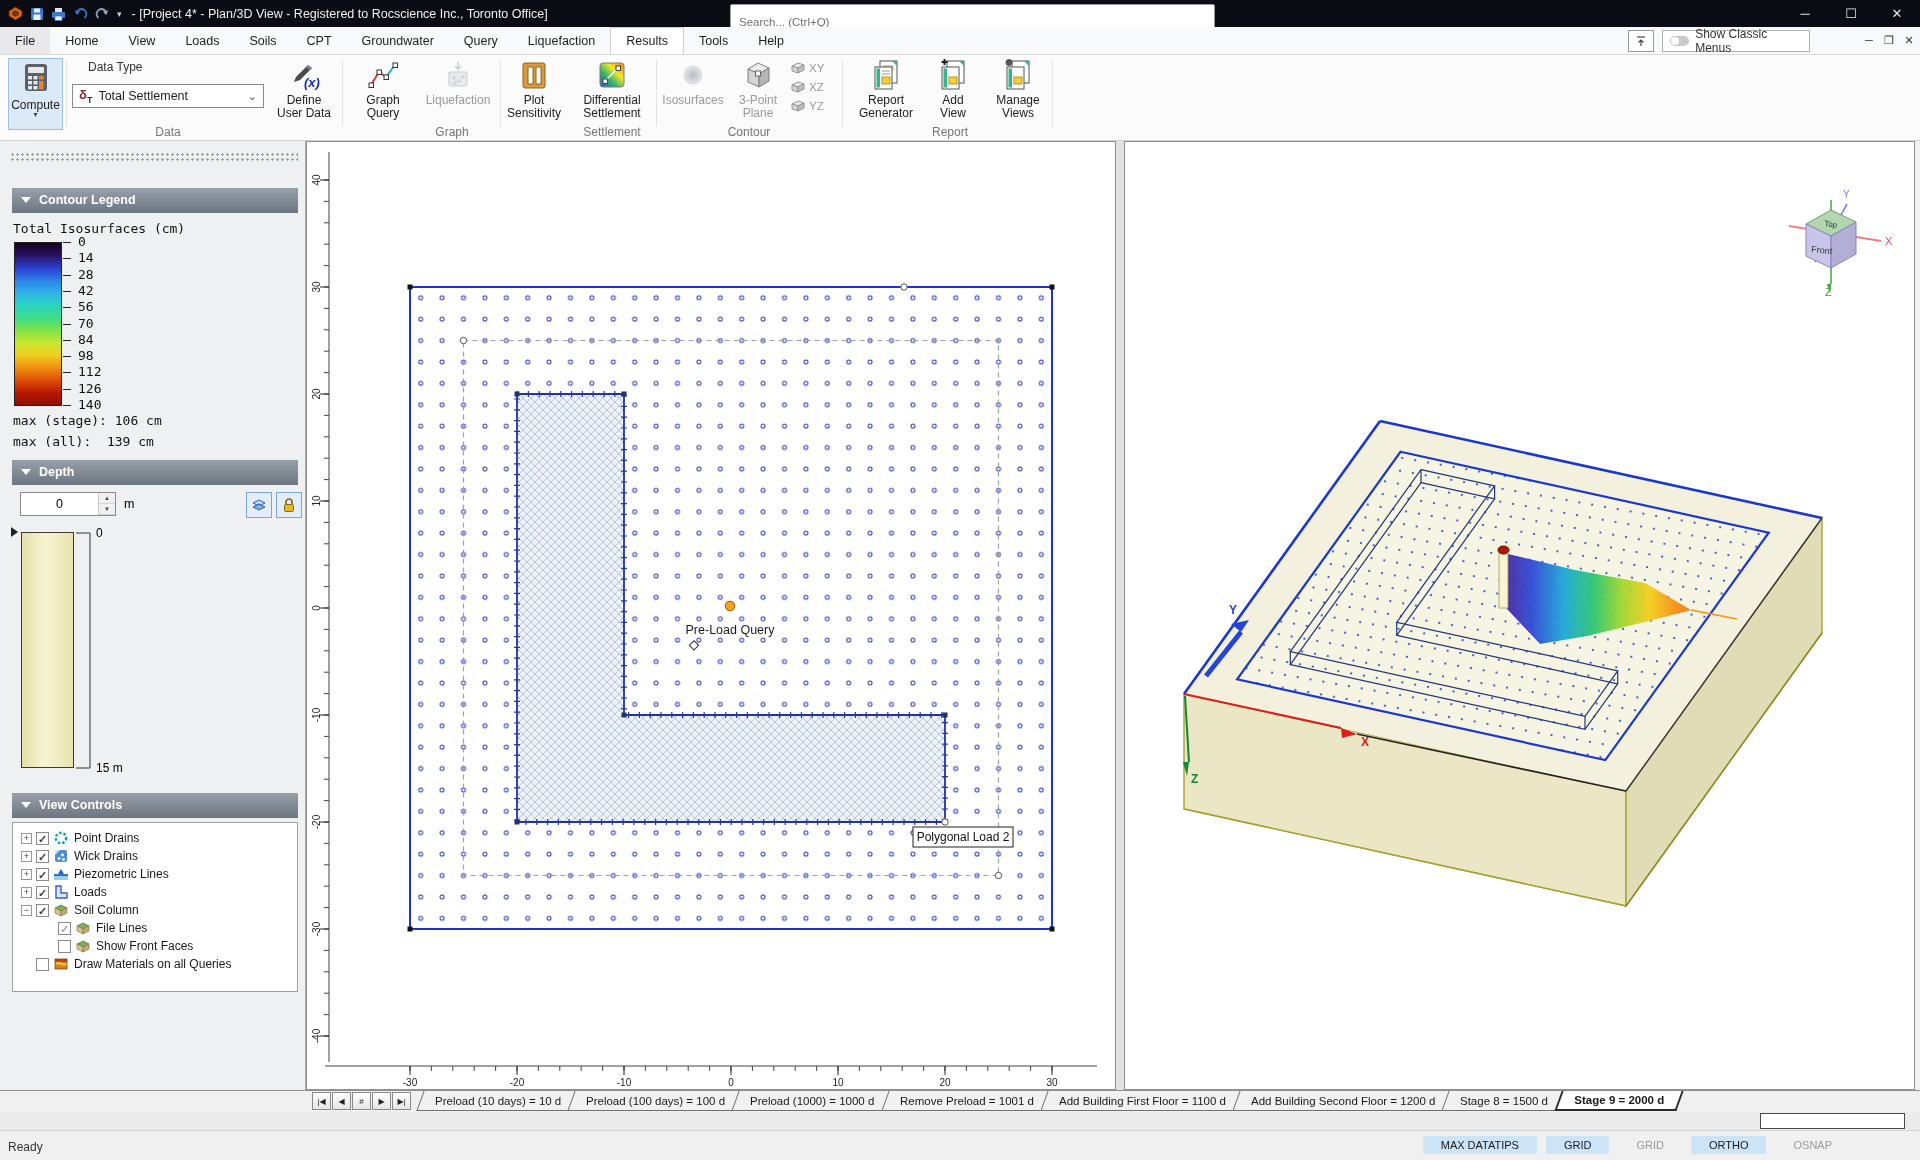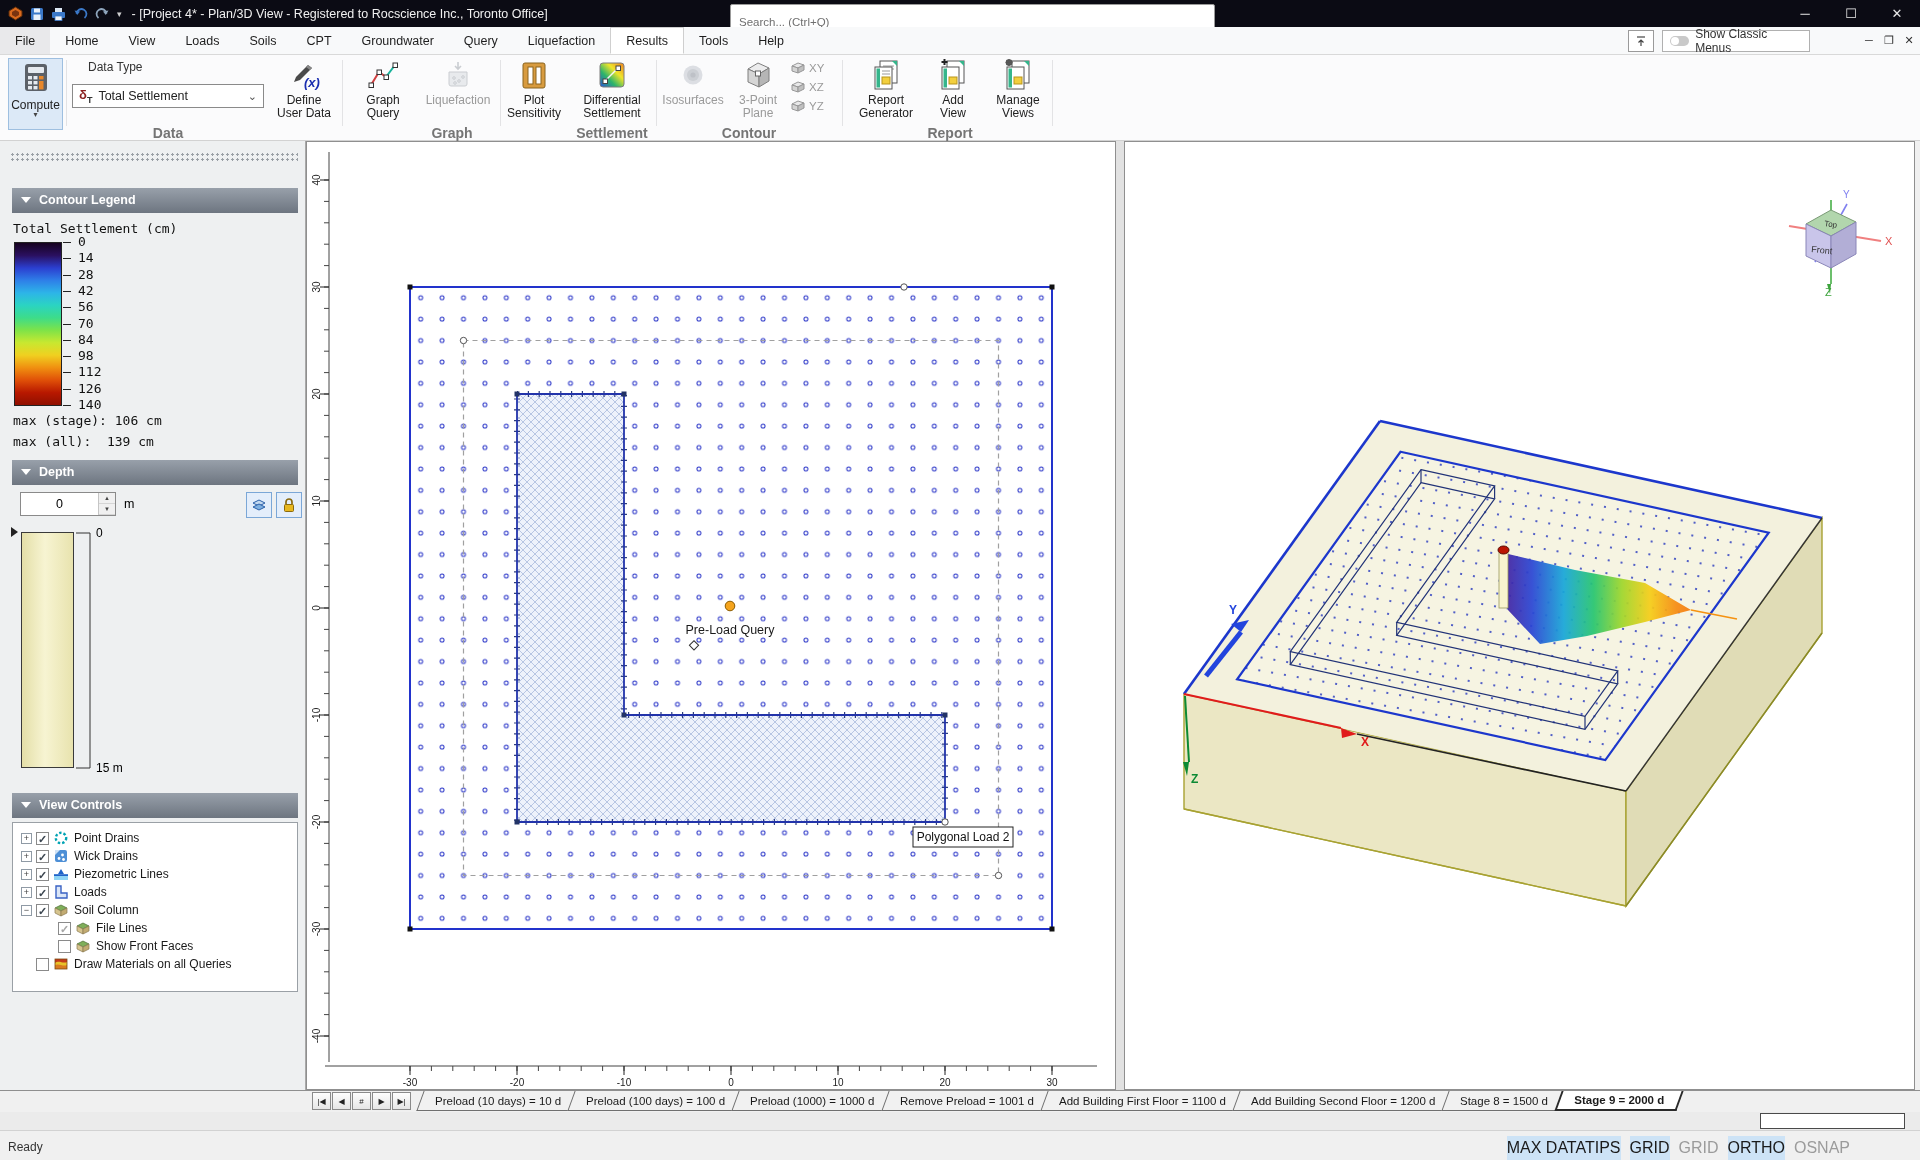--- a/index.html
+++ b/index.html
@@ -26,21 +26,21 @@
   .mdi-btns { position:absolute; right:2px; top:3px; display:flex; gap:2px; }
   .mdi-btn { width:18px; height:20px; font-size:11px; color:#333; display:flex; align-items:center; justify-content:center; }
   .classic-toggle { position:absolute; right:110px; top:3px; height:22px; width:148px; border:1px solid #b0b0b0; background:#fff; display:flex; align-items:center; gap:6px; padding:0 7px; font-size:12px; color:#333; }
   .pill { width:20px; height:10px; border-radius:5px; background:#c9c9c9; position:relative; }
   .pill::after { content:""; position:absolute; left:1px; top:1px; width:8px; height:8px; border-radius:4px; background:#fff; }
   .collapse-btn { position:absolute; right:266px; top:3px; width:26px; height:22px; border:1px solid #9a9a9a; background:#fff; display:flex; align-items:center; justify-content:center; }
 
   
   .ribbon { position:absolute; left:0; top:55px; width:1920px; height:86px; background:#fbfbfc; border-bottom:1px solid #d2d2d2; }
   .rb-sep { position:absolute; top:5px; height:66px; width:1px; background:#e3e3e5; }
-  .rb-group-label { position:absolute; top:70px; transform:translateX(-50%); font-size:14px; color:#757575;font-weight:bold; }
+  .rb-group-label { position:absolute; top:70px; transform:translateX(-50%); font-size:12px; color:#757575; }
   .rb-compute { position:absolute; left:8px; top:3px; width:55px; height:72px; background:#dce9f7; border:1px solid #9ebfe0; display:flex; flex-direction:column; align-items:center; padding-top:4px; font-size:12px; color:#222; }
   .rb-compute .cc { margin-top:2px; }
   .rb-compute .caret { font-size:8px; color:#444; line-height:6px;}
   .rb-label { position:absolute; font-size:12px; color:#333; }
   .rb-select { position:absolute; height:24px; background:#fff; border:1px solid #8a8a8a; display:flex; align-items:center; font-size:12.5px; padding:0 6px; gap:6px; color:#222; }
   .dt-sym { color:#8a1f1f; font-weight:bold; font-size:13px; }
   .dt-sym sub { color:#333; font-size:9px; }
   .dt-val { flex:1; }
   .dd-chevron { color:#555; font-size:11px; }
   .rb-btn { position:absolute; top:3px; height:74px; display:flex; flex-direction:column; align-items:center; justify-content:flex-start; font-size:12px; color:#222; text-align:center; line-height:13px; }
@@ -84,21 +84,21 @@
   .stage-tab span { transform:skewX(20deg); font-size:11.5px; color:#1a1a1a; white-space:nowrap; }
   .stage-tab.active { background:#ffffff; border-width:2px; border-color:#2a2a2a; }
   .stage-tab.active span { font-weight:bold; }
   .scrollrow { position:absolute; left:0; top:1112px; width:1920px; height:18px; background:#ebebeb; }
   .edit-box { position:absolute; left:1760px; top:1px; width:145px; height:16px; background:#fff; border:1px solid #4a4a4a; }
 
   
   .statusbar { position:absolute; left:0; top:1130px; width:1920px; height:30px; background:#f0f0f0; border-top:1px solid #d2d2d2; }
   .ready { position:absolute; left:8px; top:9px; font-size:12px; color:#333; }
   .toggles { position:absolute; right:70px; top:5px; display:flex; gap:9px; }
-  .tg { font-size:16px; padding:3px 0; color:#9b9b9b; }
+  .tg { font-size:11px; padding:3px 18px; color:#9b9b9b; }
   .tg.on { background:#cde3f6; color:#1a1a1a; }
 
   svg text { font-family:"Liberation Sans", sans-serif; }
   .tick-num { font-size:10px; fill:#222; }
 </style>
 </head>
 <body>
 
 <div class="app">
 
@@ -396,21 +396,21 @@
     <div class="rb-sep" style="left:1052px;"></div>
   </div>
 
   <div class="sidebar">
     <div class="drag-strip"></div>
 
     <div class="panel-hdr" style="top:47px;">
       <span class="tri"></span>
       <span>Contour Legend</span>
     </div>
-    <div class="mono" style="position:absolute; left:13px; top:80px;">Total Settlement (cm)</div>
+    <div class="mono" style="position:absolute; left:13px; top:80px;">Total Isosurfaces (cm)</div>
     <div class="legend-bar" id="legend-bar" style="top: 101px; height: 164px; background: linear-gradient(rgb(22, 2, 31), rgb(42, 16, 96), rgb(43, 63, 208), rgb(46, 127, 232), rgb(45, 180, 232), rgb(43, 212, 194), rgb(61, 220, 138), rgb(126, 227, 72), rgb(200, 232, 48), rgb(240, 208, 32), rgb(240, 144, 16), rgb(224, 80, 8), rgb(184, 24, 0), rgb(143, 15, 0));"></div>
     <div id="legend-ticks">
         <div class="legend-tickline" style="left: 63px; top: 101px;"></div>
         <div class="legend-ticklabel" style="left: 78px; top: 93px;">0</div>
         <div class="legend-tickline" style="left: 63px; top: 117.3px;"></div>
         <div class="legend-ticklabel" style="left: 78px; top: 109.3px;">14</div>
         <div class="legend-tickline" style="left: 63px; top: 133.6px;"></div>
         <div class="legend-ticklabel" style="left: 78px; top: 125.6px;">28</div>
         <div class="legend-tickline" style="left: 63px; top: 149.9px;"></div>
         <div class="legend-ticklabel" style="left: 78px; top: 141.9px;">42</div>

